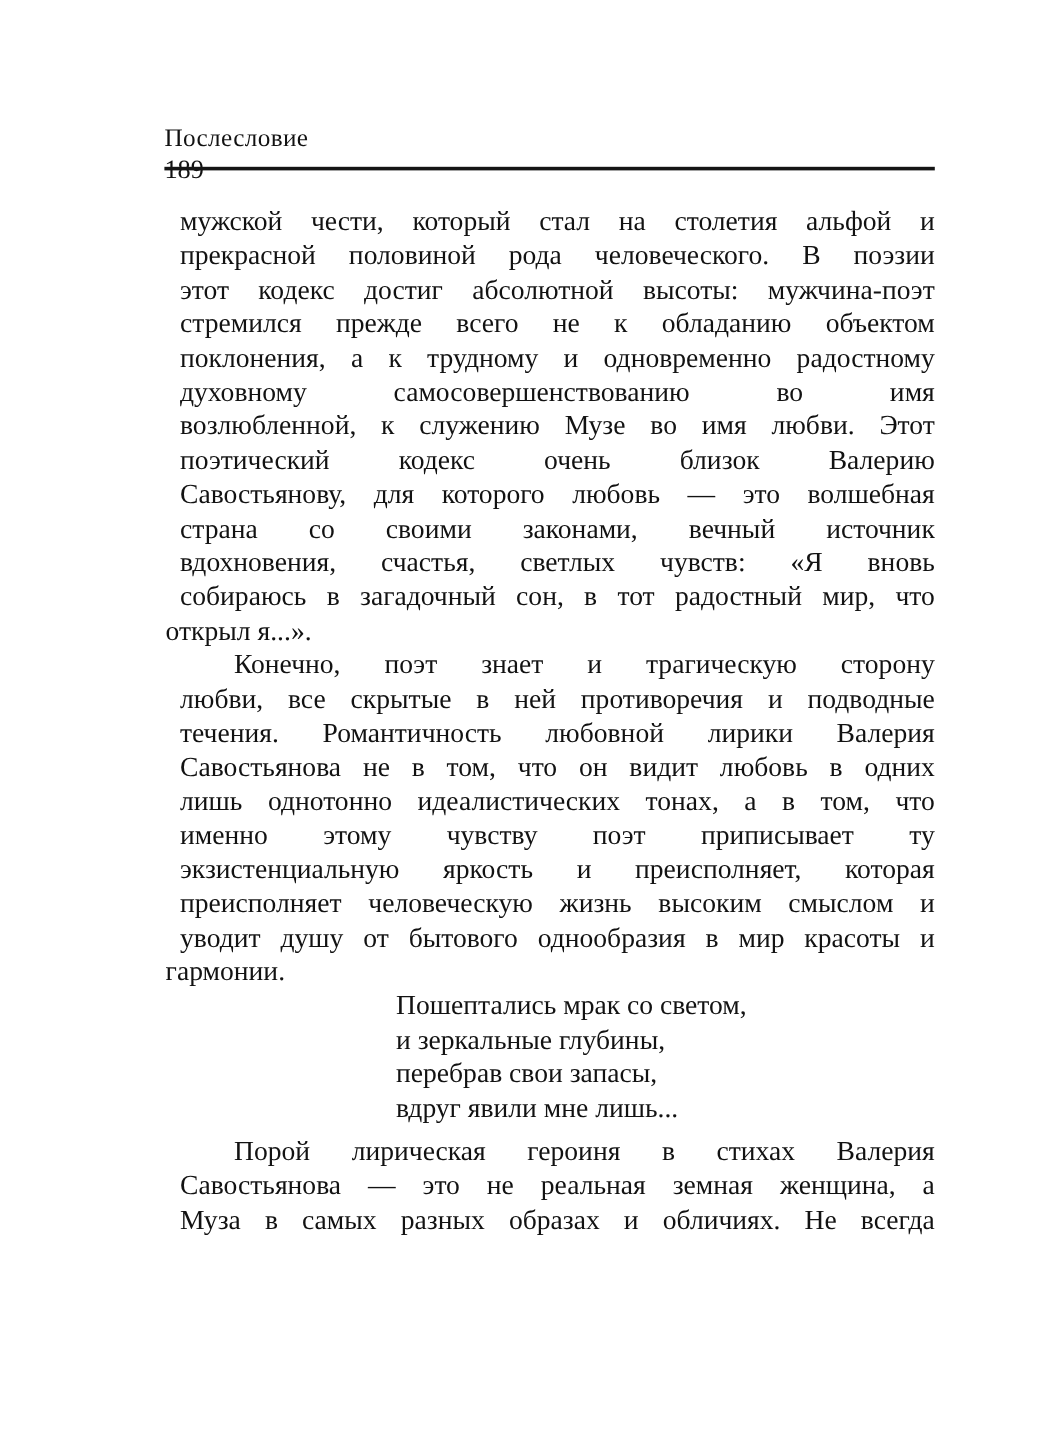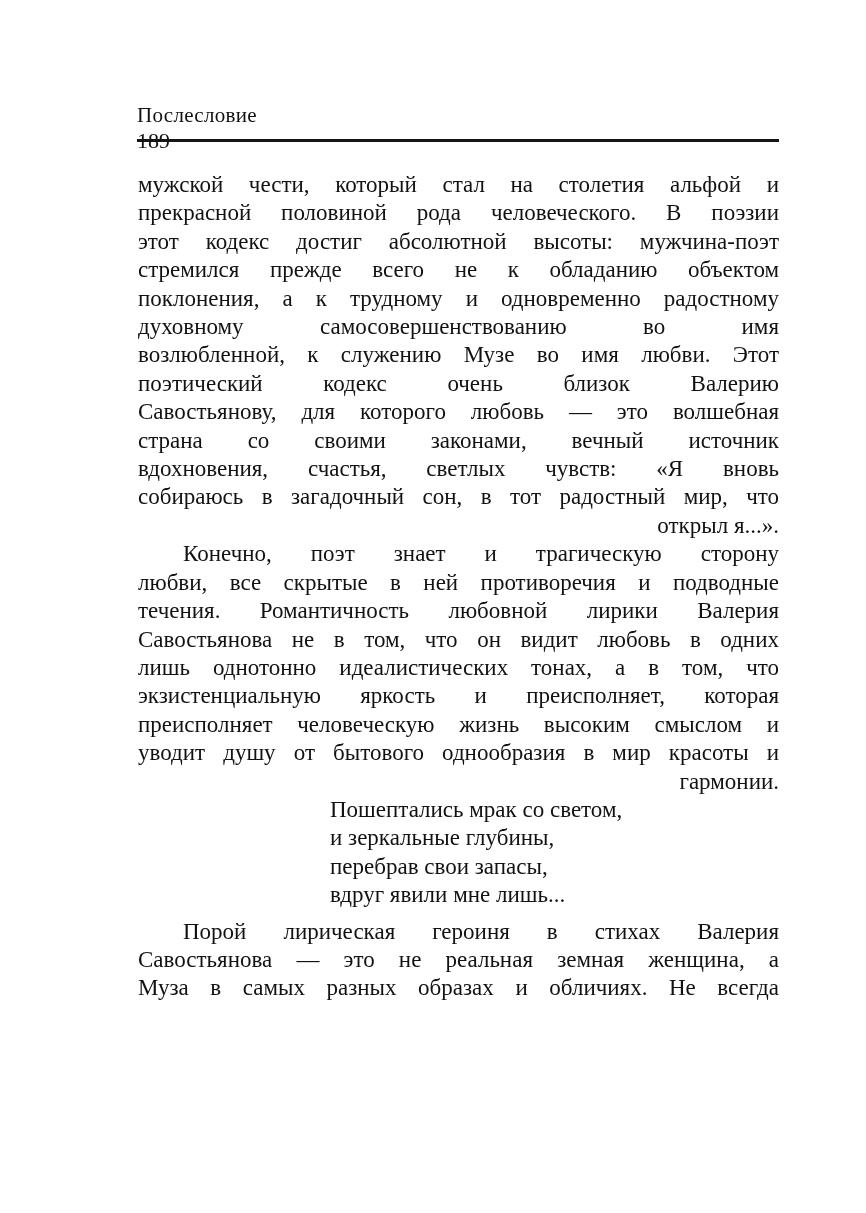--- a/index.html
+++ b/index.html
@@ -48,23 +48,24 @@
     width: 641px;
     font-size: 23px;
     line-height: 28.4px;
   }
   .line {
     white-space: normal;
   }
   .jl {              
     text-align: justify;
     text-align-last: justify;
+    margin-left: 12px;
   }
   .ll {              
-    text-align: right;
+    text-align: left;
   }
   .indent {          
     text-indent: 45px;
   }
   .verse {
     margin-left: 192px;
     margin-bottom: 8px;
   }
   .verse .line {
     text-align: left;
@@ -99,20 +100,21 @@
       <div class="line jl">собираюсь в загадочный сон, в тот радостный мир, что</div>
       <div class="line ll">открыл я...».</div>
     </div>
 
     <div>
       <div class="line jl indent">Конечно, поэт знает и трагическую сторону</div>
       <div class="line jl">любви, все скрытые в ней противоречия и подводные</div>
       <div class="line jl">течения. Романтичность любовной лирики Валерия</div>
       <div class="line jl">Савостьянова не в том, что он видит любовь в одних</div>
       <div class="line jl">лишь однотонно идеалистических тонах, а в том, что</div>
+      <div class="line jl">именно этому чувству поэт приписывает ту</div>
       <div class="line jl">экзистенциальную яркость и преисполняет, которая</div>
       <div class="line jl">преисполняет человеческую жизнь высоким смыслом и</div>
       <div class="line jl">уводит душу от бытового однообразия в мир красоты и</div>
       <div class="line ll">гармонии.</div>
     </div>
 
     <div class="verse">
       <div class="line">Пошептались мрак со светом,</div>
       <div class="line">и зеркальные глубины,</div>
       <div class="line">перебрав свои запасы,</div>

